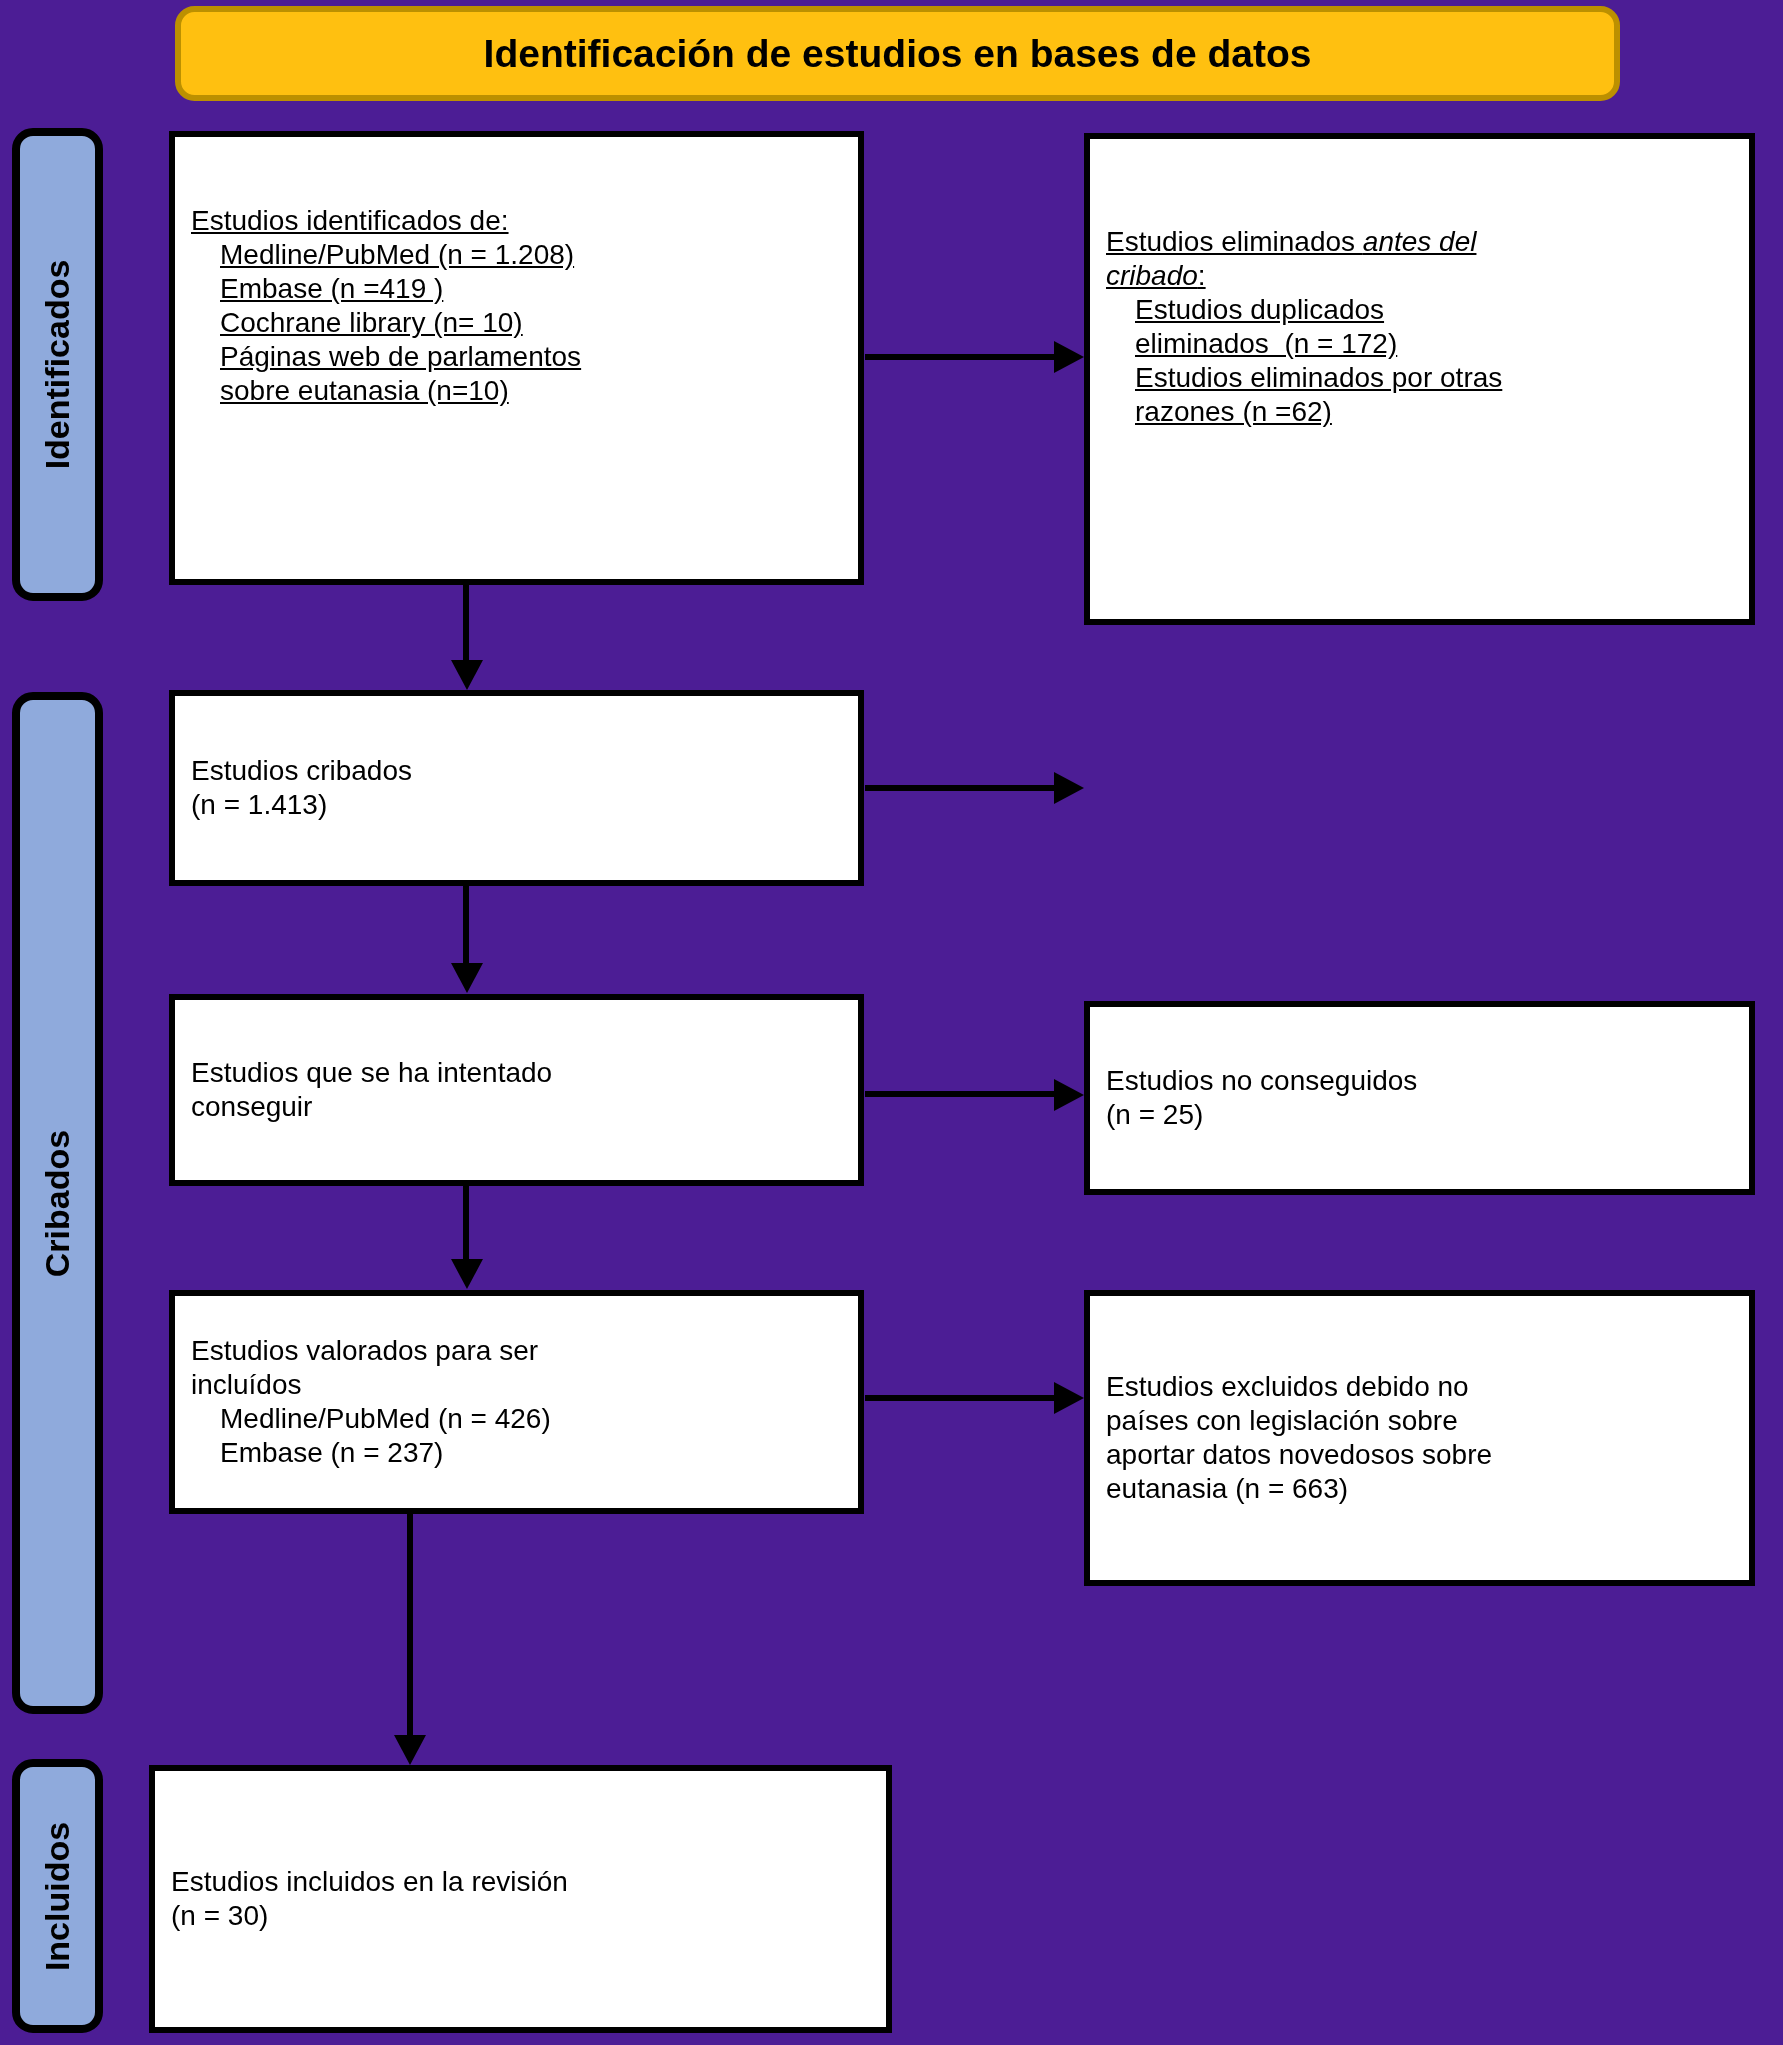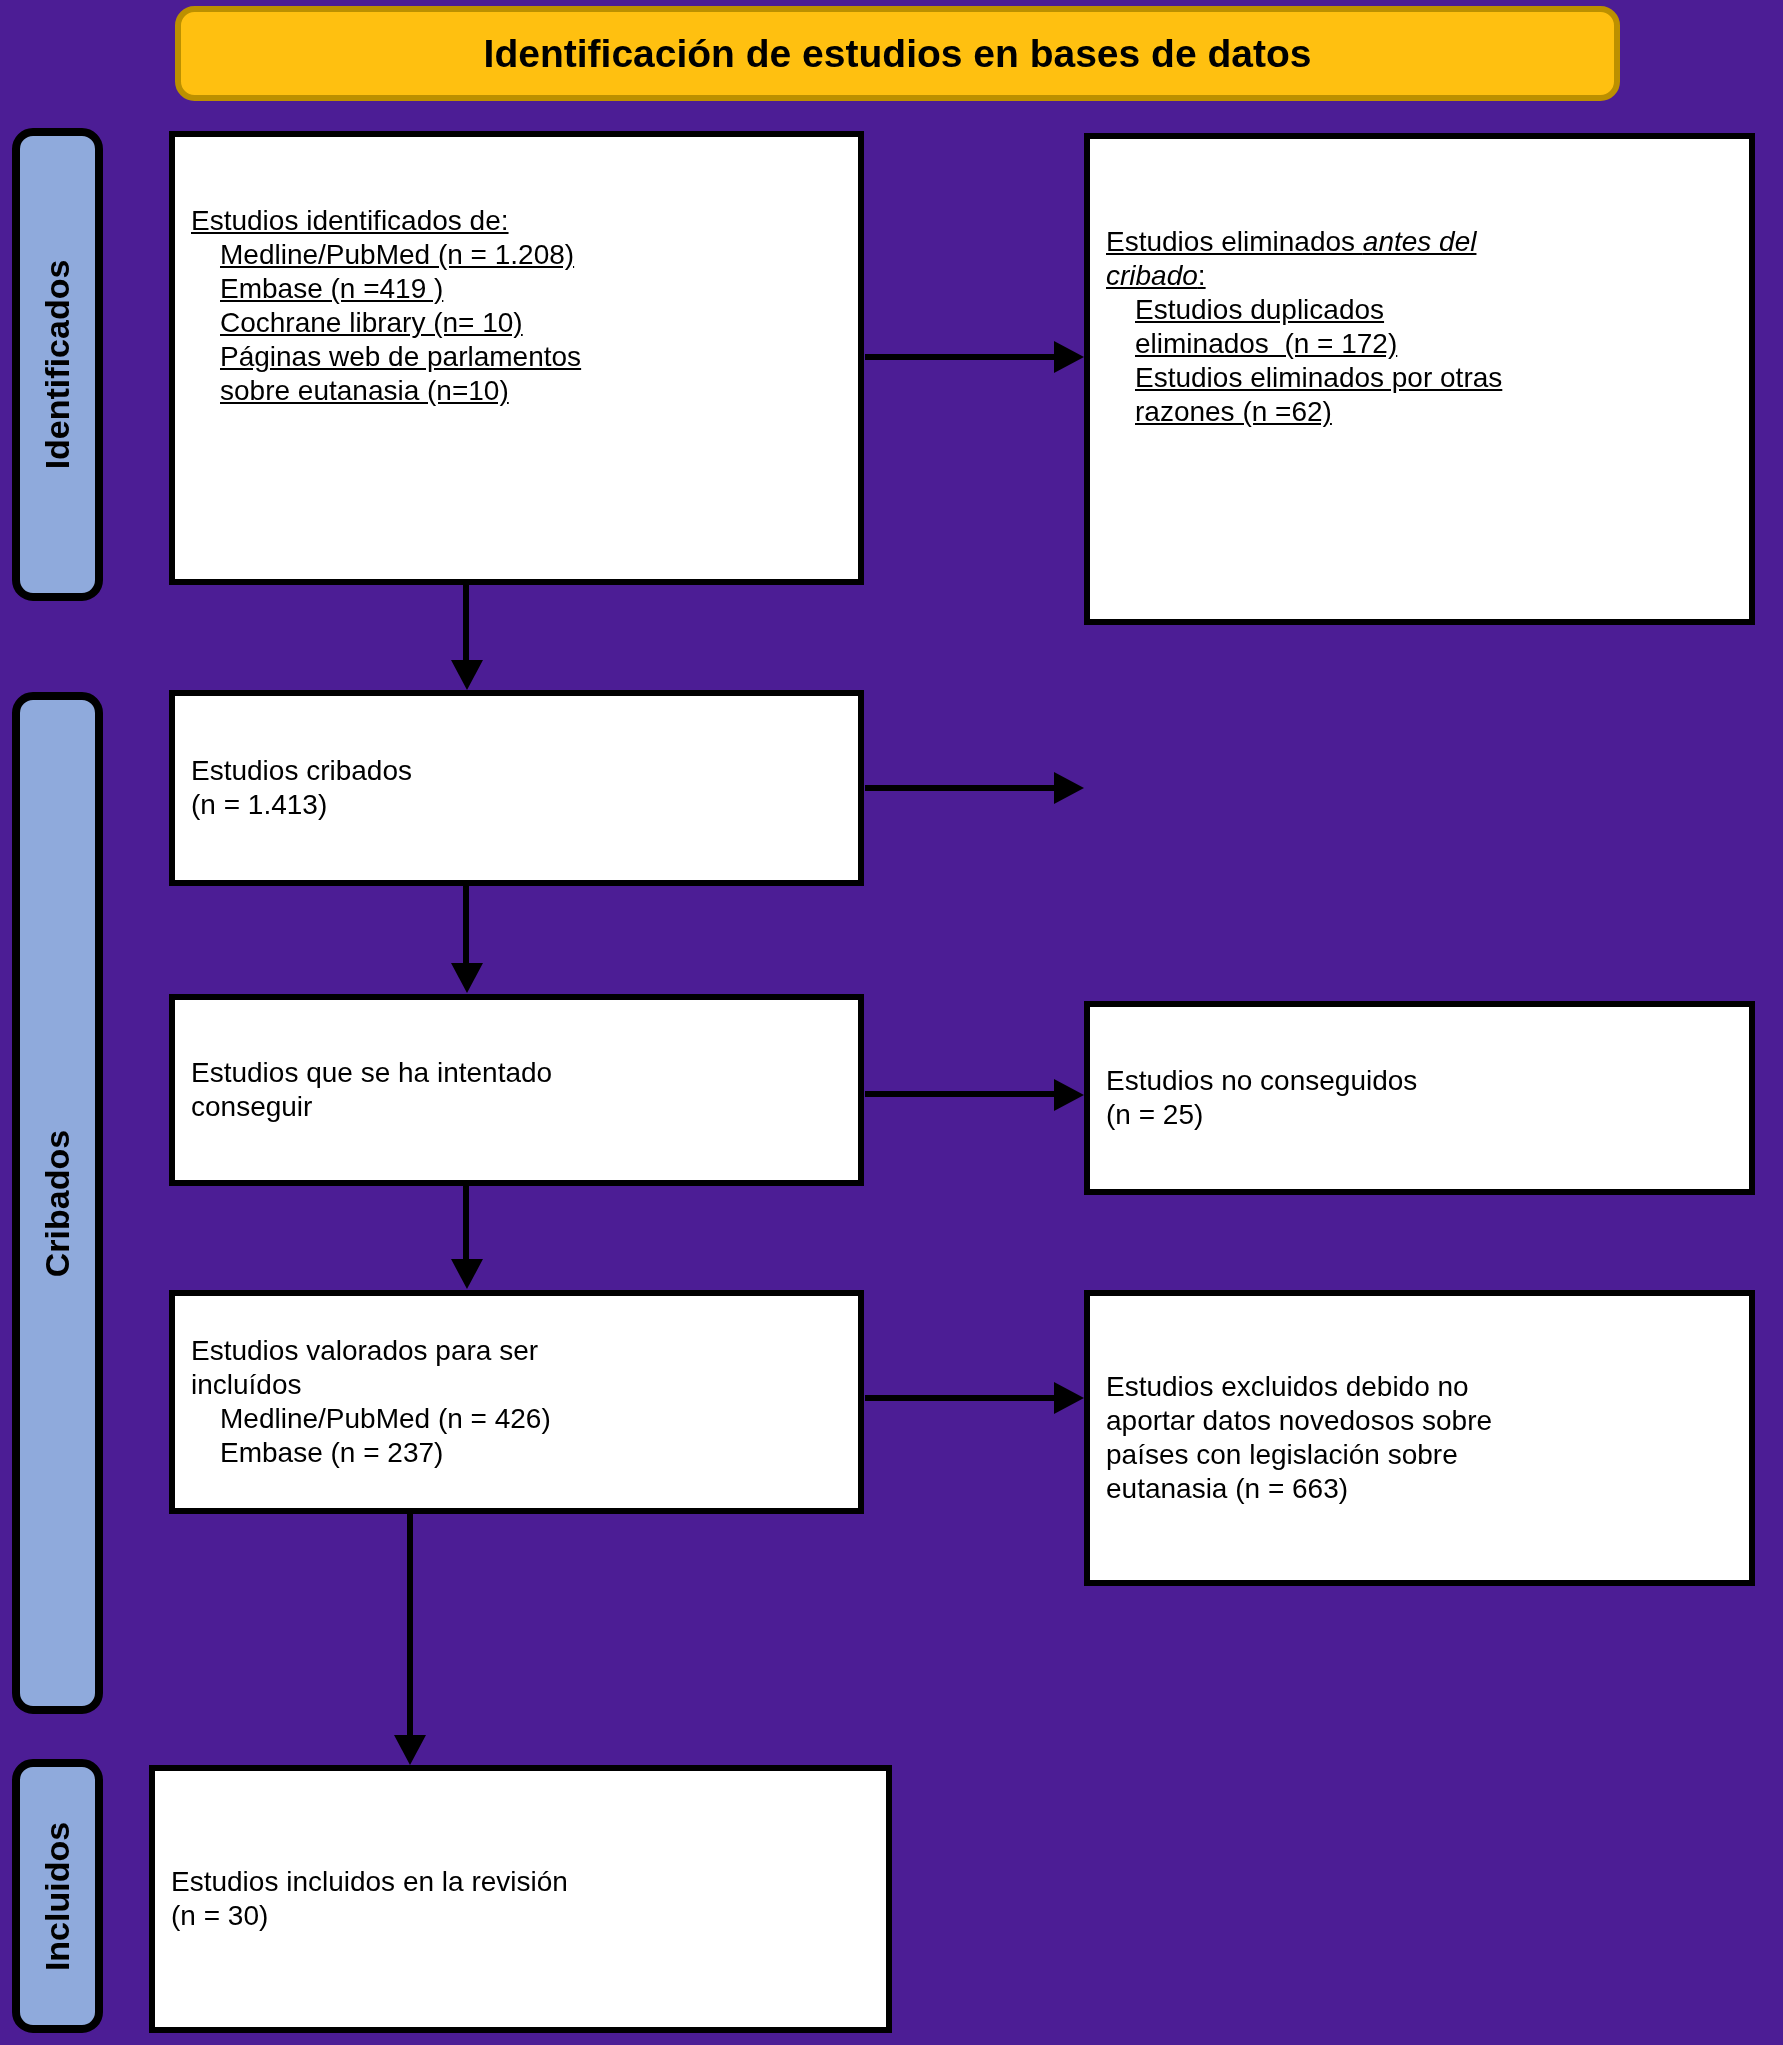--- a/index.html
+++ b/index.html
@@ -123,22 +123,22 @@
   </div>
 
   <div class="box" id="box-assessed">
     <div class="line">Estudios valorados para ser</div>
     <div class="line">incluídos</div>
     <div class="line ind">Medline/PubMed (n = 426)</div>
     <div class="line ind">Embase (n = 237)</div>
   </div>
   <div class="box" id="box-exclnovel">
     <div class="line">Estudios excluidos debido no</div>
+    <div class="line">países con legislación sobre</div>
     <div class="line">aportar datos novedosos sobre</div>
-    <div class="line">países con legislación sobre</div>
     <div class="line">eutanasia (n = 663)</div>
   </div>
 
   <div class="box" id="box-included">
     <div class="line">Estudios incluidos en la revisión</div>
     <div class="line">(n = 30)</div>
   </div>
 
   <div class="shaft" id="a1s"></div>
   <div class="head-right" id="a1h"></div>

